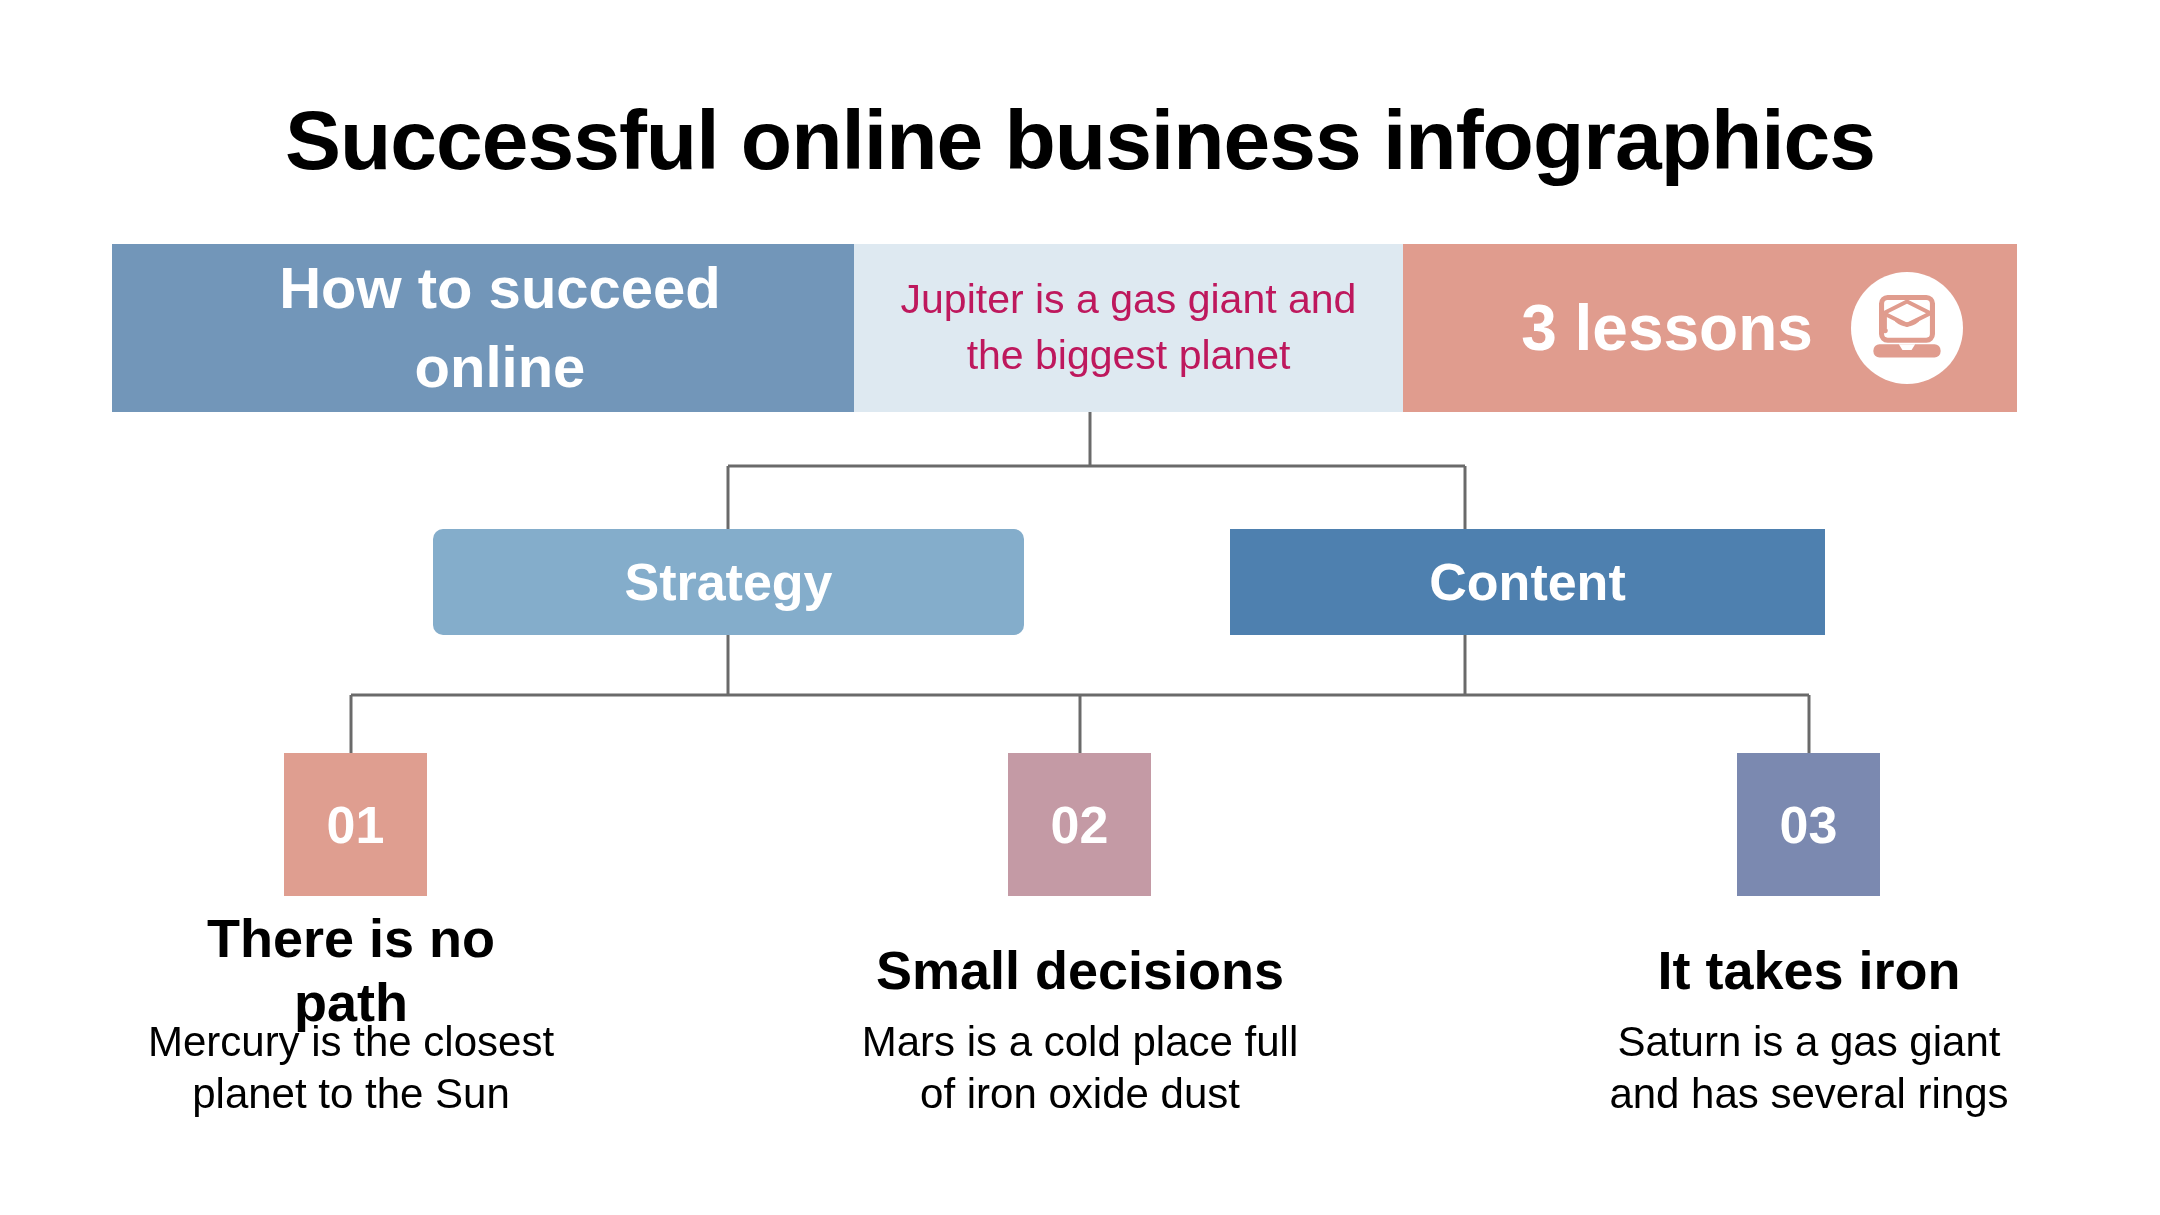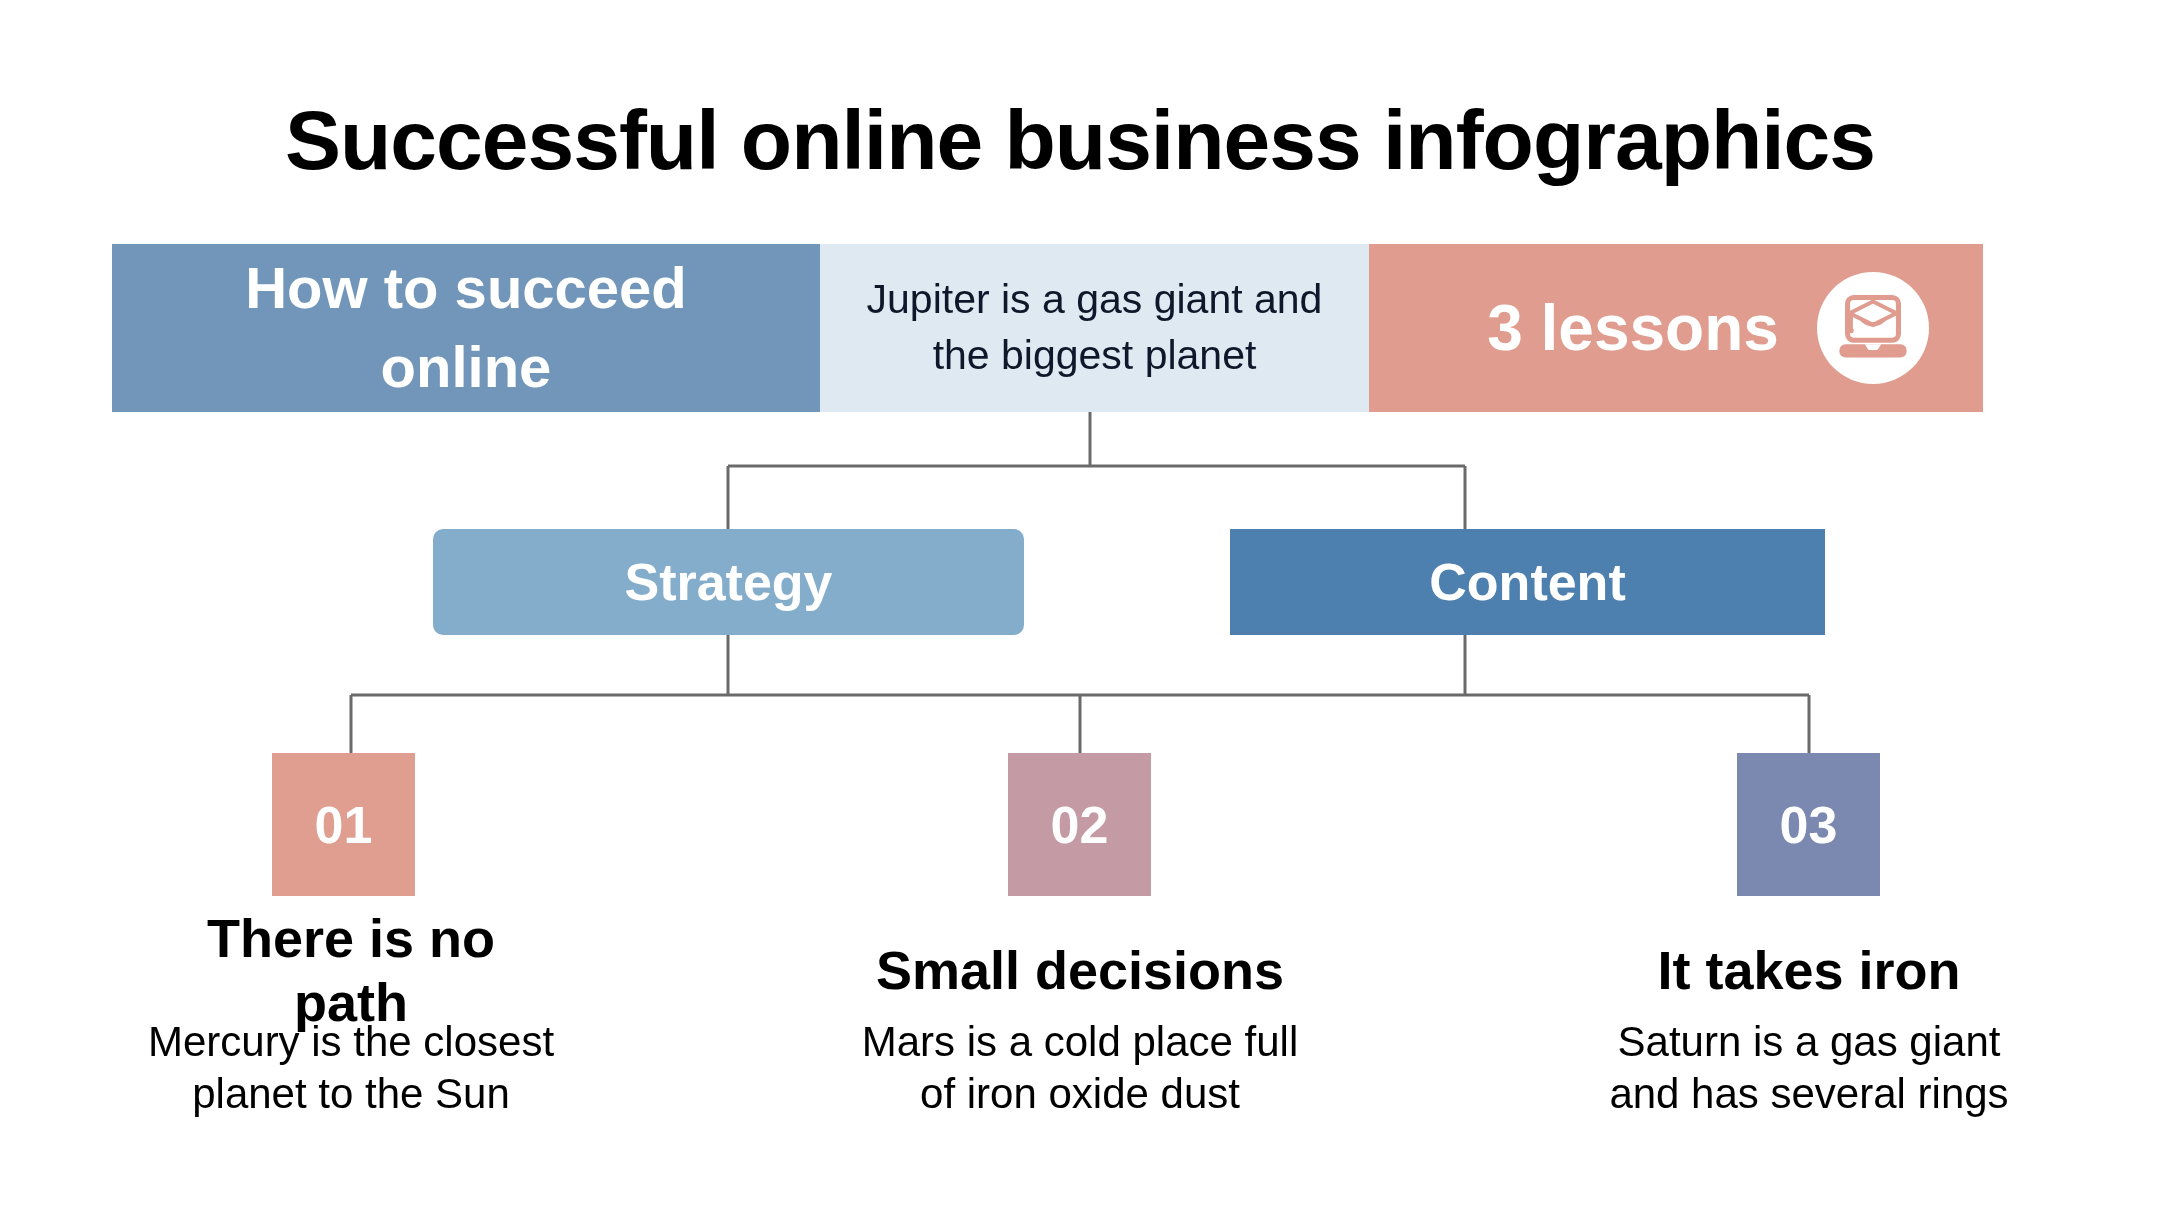--- a/index.html
+++ b/index.html
@@ -10,34 +10,34 @@
   .title{
     position:absolute;left:0;top:84px;width:2160px;text-align:center;
     font-size:84px;font-weight:bold;letter-spacing:-1px;white-space:nowrap;margin-top:8px;
   }
   
   .connectors{position:absolute;left:0;top:0;z-index:0;}
   .connectors path{stroke:#6a6a6a;stroke-width:3;fill:none;}
   
   .row1{position:absolute;left:112px;top:244px;width:1967px;height:168px;display:flex;z-index:1;}
   .hbox{display:flex;align-items:center;justify-content:center;text-align:center;height:168px;}
-  .hbox-left{width:708px;background:#7296B9;color:#ffffff;font-size:58px;font-weight:bold;line-height:1.36;}
-  .hbox-mid{width:549px;background:#DEE9F1;color:#0f172a;font-size:41px;line-height:1.36;}
+  .hbox-left{width:708px;background:#7296B9;color:#ffffff;font-size:58px;font-weight:bold;line-height:1.36;padding-left:34px;}
+  .hbox-mid{width:549px;background:#DEE9F1;color:#be185d;font-size:41px;line-height:1.36;}
   .hbox-right{width:614px;background:#E09C8E;color:#ffffff;font-size:64px;font-weight:bold;gap:38px;padding-left:64px;box-sizing:border-box;}
   .preline{white-space:pre-line;}
   .icon-circle{width:112px;height:112px;flex:0 0 auto;}
   
   .branch{position:absolute;top:529px;height:106px;display:flex;align-items:center;justify-content:center;
     color:#ffffff;font-size:52px;font-weight:bold;z-index:1;}
   .branch-strategy{left:433px;width:591px;background:#84ADCB;border-radius:10px;}
   .branch-content{left:1230px;width:595px;background:#4E80AF;}
   
   .leaf-num{position:absolute;top:753px;width:143px;height:143px;display:flex;align-items:center;justify-content:center;
     color:#ffffff;font-size:52px;font-weight:bold;z-index:1;}
-  .leaf1{left:272px;background:#DF9E90;}
+  .leaf1{left:284px;background:#DF9E90;}
   .leaf2{left:1008px;background:#C49AA5;}
   .leaf3{left:1737px;background:#7B89B0;}
   
   .leaf-heading{position:absolute;top:906px;height:128px;width:620px;display:flex;align-items:center;justify-content:center;
     text-align:center;font-size:54px;font-weight:bold;line-height:64px;z-index:2;}
   .leaf-desc{position:absolute;top:1016px;width:620px;text-align:center;font-size:42px;line-height:52px;z-index:1;}
   .c1{left:41px;} .c2{left:770px;align-items:center;} .c3{left:1499px;}
 </style>
 </head>
 <body>

